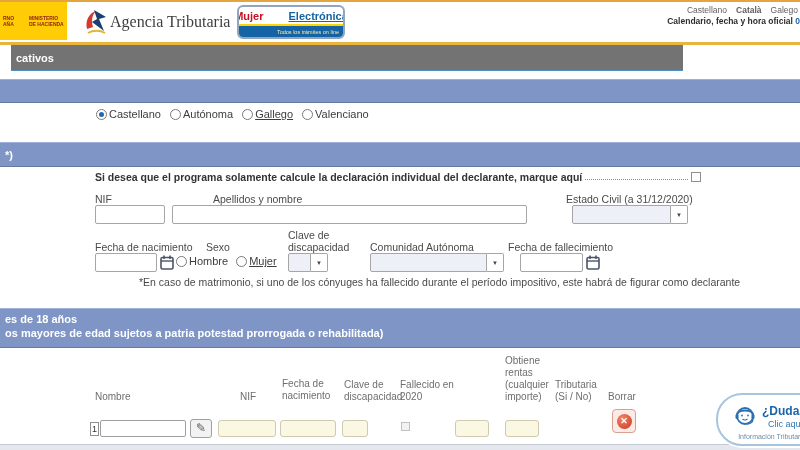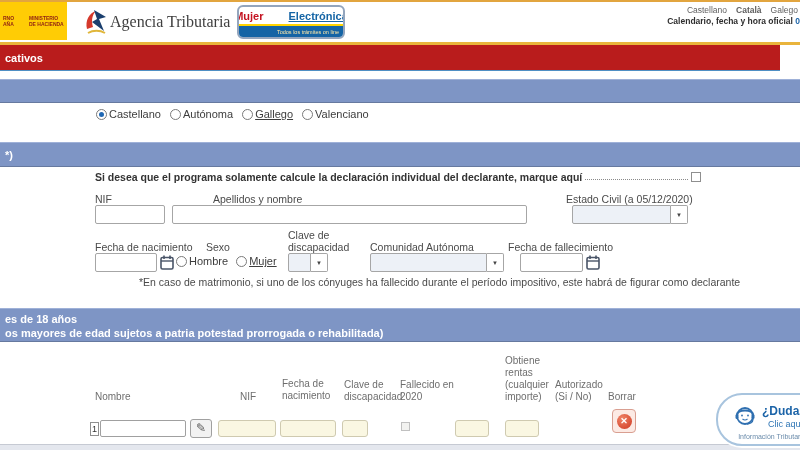--- a/index.html
+++ b/index.html
@@ -25,28 +25,28 @@
   .sede-blue { color:#1464a5; text-decoration:underline; }
   .sede-yellow { height:2px; background:#ffd400; }
   .sede-bottom { height:11px; background:#1464a5; color:#ffe9a8; font-size:5.5px;
                  display:flex; align-items:center; justify-content:flex-end; padding-right:4px; }
   .langrow { position:absolute; top:5px; right:2px; display:flex; gap:9px; font-size:8.5px; color:#5f5f5f; }
   .calrow { position:absolute; top:16px; right:0; font-size:8.5px; font-weight:bold; color:#2e2e2e; white-space:nowrap; }
   .calrow .calval { color:#1c64a8; }
 
   
   .yellowline { position:absolute; top:42px; left:0; width:800px; height:3px; background:#e9b43c; }
-  .navbar { position:absolute; top:45px; left:0; width:780px; height:26px; background:#b91c1c;
+  .navbar { position:absolute; top:45px; left:11px; width:672px; height:26px; background:#737373;
             display:flex; align-items:center; border-bottom:1px solid #4f8fc4; }
   .navbar span { color:#fff; font-weight:bold; font-size:11px; margin-left:5px; }
   .slatebar { position:absolute; left:0; width:800px; background:#7e95c5;
               border-top:1px solid #9fb1d8; border-bottom:1px solid #66799f; }
   .bar-a { top:79px; height:24px; }
   .bar-b { top:142px; height:25px; display:flex; align-items:center; }
-  .bar-c { top:308px; height:34px; padding-top:3px; }
+  .bar-c { top:308px; height:40px; padding-top:3px; }
   .slatebar .bartext { color:#fff; font-weight:bold; font-size:11px; margin-left:5px; line-height:14px; white-space:pre-line; }
 
   
   .radio { display:inline-block; width:11px; height:11px; border:1px solid #7a7a7a; border-radius:50%;
            background:#fff; position:relative; flex:none; }
   .radio.sel::after { content:""; position:absolute; left:2px; top:2px; width:5px; height:5px;
                       border-radius:50%; background:#2068b4; }
   .langopts { position:absolute; top:108px; left:96px; display:flex; gap:9px; align-items:center;
               font-size:11px; color:#3d3d3d; }
   .langopts .opt { display:flex; align-items:center; gap:2px; }
@@ -163,21 +163,21 @@
   </div>
 
   <div class="indivrow">
     <span class="txt" style="white-space: pre-line;">Si desea que el programa solamente calcule la declaración individual del declarante, marque aquí</span>
     <span class="leader"></span>
     <span class="cb" style="margin-bottom:1px;"></span>
   </div>
 
   <div class="flabel" style="top: 193px; left: 95px; white-space: pre-line;">NIF</div>
   <div class="flabel" style="top: 193px; left: 213px; white-space: pre-line;">Apellidos y nombre</div>
-  <div class="flabel" style="top: 193px; left: 566px; white-space: pre-line;">Estado Civil (a 05/12/2020)</div>
+  <div class="flabel" style="top: 193px; left: 566px; white-space: pre-line;">Estado Civil (a 31/12/2020)</div>
   <div class="inputbox" style="top:205px; left:95px; width:70px;"></div>
   <div class="inputbox" style="top:205px; left:172px; width:355px;"></div>
   <div class="selectbox" style="top:205px; left:572px; width:116px;">
     <span class="sfield"></span>
     <span class="sbtn" style="white-space: pre-line;">▼</span>
   </div>
 
   <div class="flabel" style="top: 229px; left: 288px; white-space: pre-line;">Clave de
 discapacidad</div>
   <div class="flabel" style="top: 241px; left: 95px; white-space: pre-line;">Fecha de nacimiento</div>
@@ -230,21 +230,21 @@
   <div class="thead" style="top: 378px; left: 282px; white-space: pre-line;">Fecha de
 nacimiento</div>
   <div class="thead" style="top: 379px; left: 344px; white-space: pre-line;">Clave de
 discapacidad</div>
   <div class="thead" style="top: 379px; left: 400px; white-space: pre-line;">Fallecido en
 2020</div>
   <div class="thead" style="top: 355px; left: 505px; white-space: pre-line;">Obtiene
 rentas
 (cualquier
 importe)</div>
-  <div class="thead" style="top: 379px; left: 555px; white-space: pre-line;">Autorizado
+  <div class="thead" style="top: 379px; left: 555px; white-space: pre-line;">Tributaria
 (Si / No)</div>
   <div class="thead" style="top: 391px; left: 608px; white-space: pre-line;">Borrar</div>
 
   <div class="numbox" style="white-space: pre-line;">1</div>
   <div class="nameinput"></div>
   <div class="pencilbtn"><span style="white-space: pre-line;">✎</span></div>
   <div class="cream" style="left:218px; width:58px;"></div>
   <div class="cream" style="left:280px; width:56px;"></div>
   <div class="cream" style="left:342px; width:26px;"></div>
   <span class="cb dis rowcb"></span>

